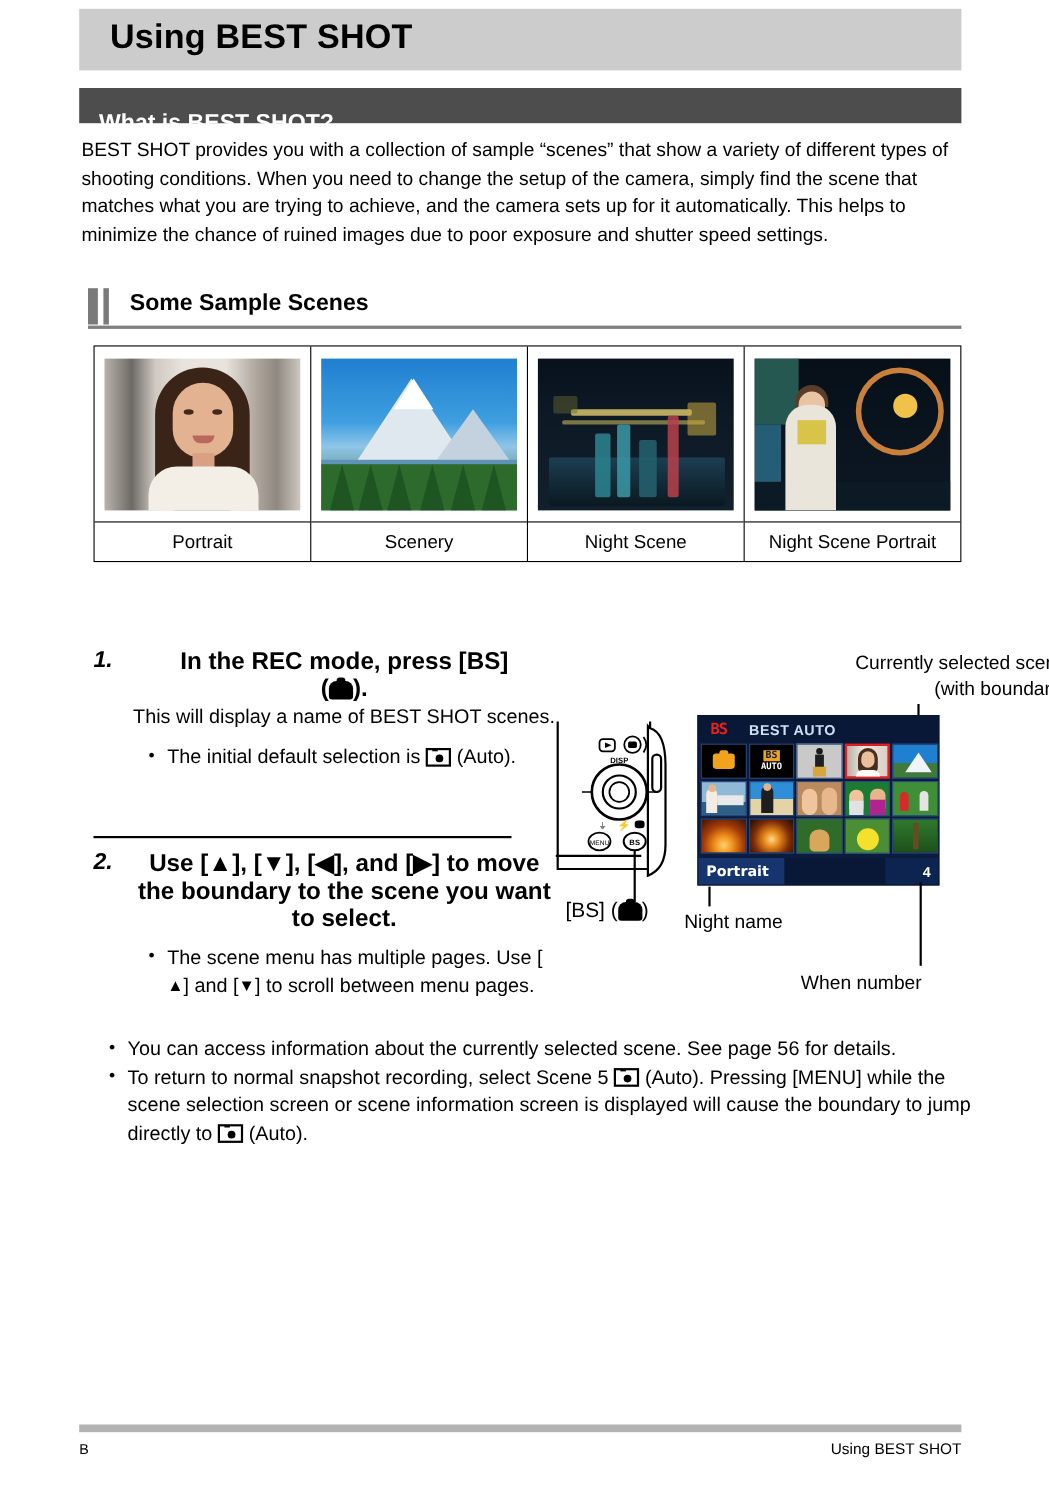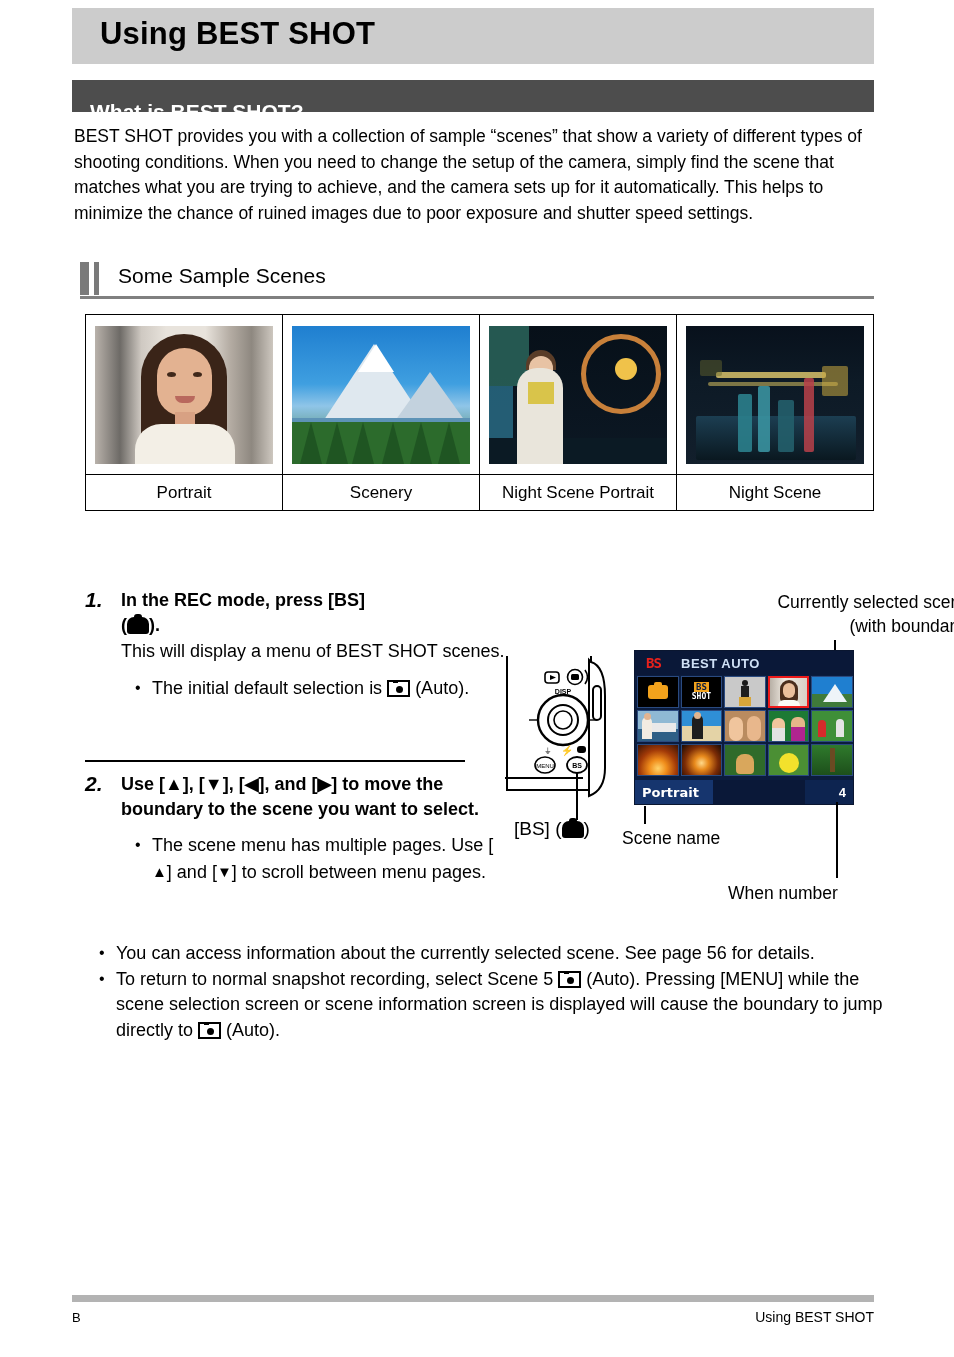--- a/index.html
+++ b/index.html
@@ -34,21 +34,21 @@
   
   .para{
     position:absolute;left:74px;top:124px;width:800px;
     font-size:17.5px;line-height:25.5px;color:#000;
   }
 
   
   .subhead{position:absolute;left:80px;top:262px;width:794px;height:40px;}
   .subhead .bar-thick{position:absolute;left:0;top:0;width:9px;height:33px;background:#7a7a7a;}
   .subhead .bar-thin{position:absolute;left:14px;top:0;width:5px;height:33px;background:#7a7a7a;}
-  .subhead .sub-text{position:absolute;left:38px;top:2px;font-size:21px;font-weight:normal;}
+  .subhead .sub-text{position:absolute;left:38px;top:2px;font-size:21px;font-weight:bold;}
   .subhead .rule{position:absolute;left:0;top:34px;width:794px;height:3px;background:#808080;}
 
   
   .scene-table{
     position:absolute;left:85px;top:314px;width:789px;height:197px;
     border:1px solid #000;box-sizing:border-box;
     display:flex;
   }
   .scene-col{
     flex:1 1 0;border-right:1px solid #000;box-sizing:border-box;
@@ -97,21 +97,21 @@
   .t-nportrait .wheel{position:absolute;right:6px;top:8px;width:70px;height:70px;border-radius:50%;border:5px solid #c8803a;}
   .t-nportrait .hub{position:absolute;right:30px;top:32px;width:22px;height:22px;border-radius:50%;background:#f0c24a;}
 
   
   .steps{position:absolute;left:85px;top:588px;width:420px;}
   .step{position:relative;margin-bottom:6px;}
   .step-num{
     position:absolute;left:0;top:0;font-size:21px;font-weight:bold;font-style:italic;
   }
   .step-body{margin-left:36px;}
-  .step-title{font-size:18px;font-weight:bold;line-height:25px;}
+  .step-title{font-size:22px;font-weight:bold;line-height:25px;text-align:center;}
   .step-desc{font-size:18px;line-height:25.5px;margin-top:1px;}
   .blist{margin:11px;padding:0;list-style:none;}
   .blist li{
     position:relative;padding-left:20px;font-size:18px;line-height:25.5px;margin-top:0;
   }
   .blist li:before{
     content:"\2022";position:absolute;left:3px;top:-1px;font-size:16px;
   }
   .step-sep{
     position:absolute;left:85px;top:760px;width:380px;height:2px;background:#000;
@@ -291,65 +291,65 @@
           <div class="tree" style="left:90px;"></div>
           <div class="tree" style="left:118px;"></div>
           <div class="tree" style="left:146px;"></div>
         </div>
       </div>
       <div class="scene-caption">Scenery</div>
     </div>
 
     <div class="scene-col">
       <div class="scene-thumbwrap">
+        <div class="thumb t-night">
+          <div class="glow" style="left:10px;top:90px;width:160px;height:44px;background:linear-gradient(#1c3e52,#0a1820);"></div>
+          <div class="glow" style="left:30px;top:46px;width:110px;height:6px;background:#d8c26a;opacity:.85;"></div>
+          <div class="glow" style="left:22px;top:56px;width:130px;height:4px;background:#c8b45c;opacity:.6;"></div>
+          <div class="glow" style="left:52px;top:68px;width:14px;height:58px;background:#2b7f8c;opacity:.9;"></div>
+          <div class="glow" style="left:72px;top:60px;width:12px;height:66px;background:#3a92a0;opacity:.9;"></div>
+          <div class="glow" style="left:92px;top:74px;width:16px;height:52px;background:#245f6b;opacity:.9;"></div>
+          <div class="glow" style="left:118px;top:52px;width:10px;height:74px;background:#b8414a;opacity:.85;"></div>
+          <div class="glow" style="left:136px;top:40px;width:26px;height:30px;background:#caa93f;opacity:.55;"></div>
+          <div class="glow" style="left:14px;top:34px;width:22px;height:16px;background:#6a6a2e;opacity:.45;"></div>
+        </div>
+      </div>
+      <div class="scene-caption">Night Scene</div>
+    </div>
+
+    <div class="scene-col">
+      <div class="scene-thumbwrap">
         <div class="thumb t-nportrait">
           <div class="glow" style="left:0;top:40px;width:40px;height:60px;background:#2d6a5f;opacity:.8;"></div>
           <div class="glow" style="left:84px;top:48px;width:24px;height:52px;background:#2a6f8a;opacity:.8;"></div>
           <div class="glow" style="left:0;top:108px;width:178px;height:30px;background:#0b1a24;"></div>
           <div class="wheel"></div>
           <div class="hub"></div>
           <div class="nhair"></div>
           <div class="nface"></div>
           <div class="person"></div>
           <div class="scarf"></div>
         </div>
       </div>
       <div class="scene-caption">Night Scene Portrait</div>
     </div>
 
-    <div class="scene-col">
-      <div class="scene-thumbwrap">
-        <div class="thumb t-night">
-          <div class="glow" style="left:10px;top:90px;width:160px;height:44px;background:linear-gradient(#1c3e52,#0a1820);"></div>
-          <div class="glow" style="left:30px;top:46px;width:110px;height:6px;background:#d8c26a;opacity:.85;"></div>
-          <div class="glow" style="left:22px;top:56px;width:130px;height:4px;background:#c8b45c;opacity:.6;"></div>
-          <div class="glow" style="left:52px;top:68px;width:14px;height:58px;background:#2b7f8c;opacity:.9;"></div>
-          <div class="glow" style="left:72px;top:60px;width:12px;height:66px;background:#3a92a0;opacity:.9;"></div>
-          <div class="glow" style="left:92px;top:74px;width:16px;height:52px;background:#245f6b;opacity:.9;"></div>
-          <div class="glow" style="left:118px;top:52px;width:10px;height:74px;background:#b8414a;opacity:.85;"></div>
-          <div class="glow" style="left:136px;top:40px;width:26px;height:30px;background:#caa93f;opacity:.55;"></div>
-          <div class="glow" style="left:14px;top:34px;width:22px;height:16px;background:#6a6a2e;opacity:.45;"></div>
-        </div>
-      </div>
-      <div class="scene-caption">Night Scene</div>
-    </div>
-
   </div>
 
 
   <div class="steps">
 
     <div class="step">
       <div class="step-num">1.</div>
       <div class="step-body">
         <div class="step-title">
           <span>In the REC mode, press [BS]</span><br>
           <span>(</span><span class="ico-bs"></span><span>).</span>
         </div>
-        <div class="step-desc">This will display a menu of BEST SHOT scenes.</div>
+        <div class="step-desc">This will display a name of BEST SHOT scenes.</div>
         <ul class="blist">
           <li><span>The initial default selection is </span><span class="ico-cam"></span><span> (Auto).</span></li>
         </ul>
       </div>
     </div>
 
   </div>
 
   <div class="step-sep"></div>
 
@@ -425,21 +425,21 @@
         <div class="lcd-bs">BS</div>
         <div class="lcd-title">BEST AUTO</div>
       </div>
 
       <div class="lcd-grid">
         <div class="cell cell-auto">
             <div class="cam-glyph"></div>
           </div>
         <div class="cell cell-bsauto">
           <div class="bs-mark">BS</div>
-          <div class="auto-mark">SHOT</div>
+          <div class="auto-mark">AUTO</div>
         </div>
         <div class="cell cell-sports">
             <div class="fig"></div>
             <div class="torso"></div>
             <div class="legs"></div>
           </div>
         <div class="cell cell-port sel">
             <div class="ph"></div>
             <div class="pf"></div>
             <div class="pb"></div>
@@ -484,21 +484,21 @@
       <div class="lcd-foot"></div>
       <div class="lcd-scene">
           <span>Portrait</span>
         </div>
       <div class="lcd-num">
           <span>4</span>
         </div>
     </div>
 
     <div class="lead" style="left:144px;top:218px;width:2px;height:18px;"></div>
-    <div class="cap-scene">Scene name</div>
+    <div class="cap-scene">Night name</div>
 
     <div class="lead" style="left:336px;top:214px;width:2px;height:76px;"></div>
     <div class="cap-num">When number</div>
 
   </div>
 
   <div class="foot-rule"></div>
   <div class="foot-left">B</div>
   <div class="foot-right">Using BEST SHOT</div>
 

